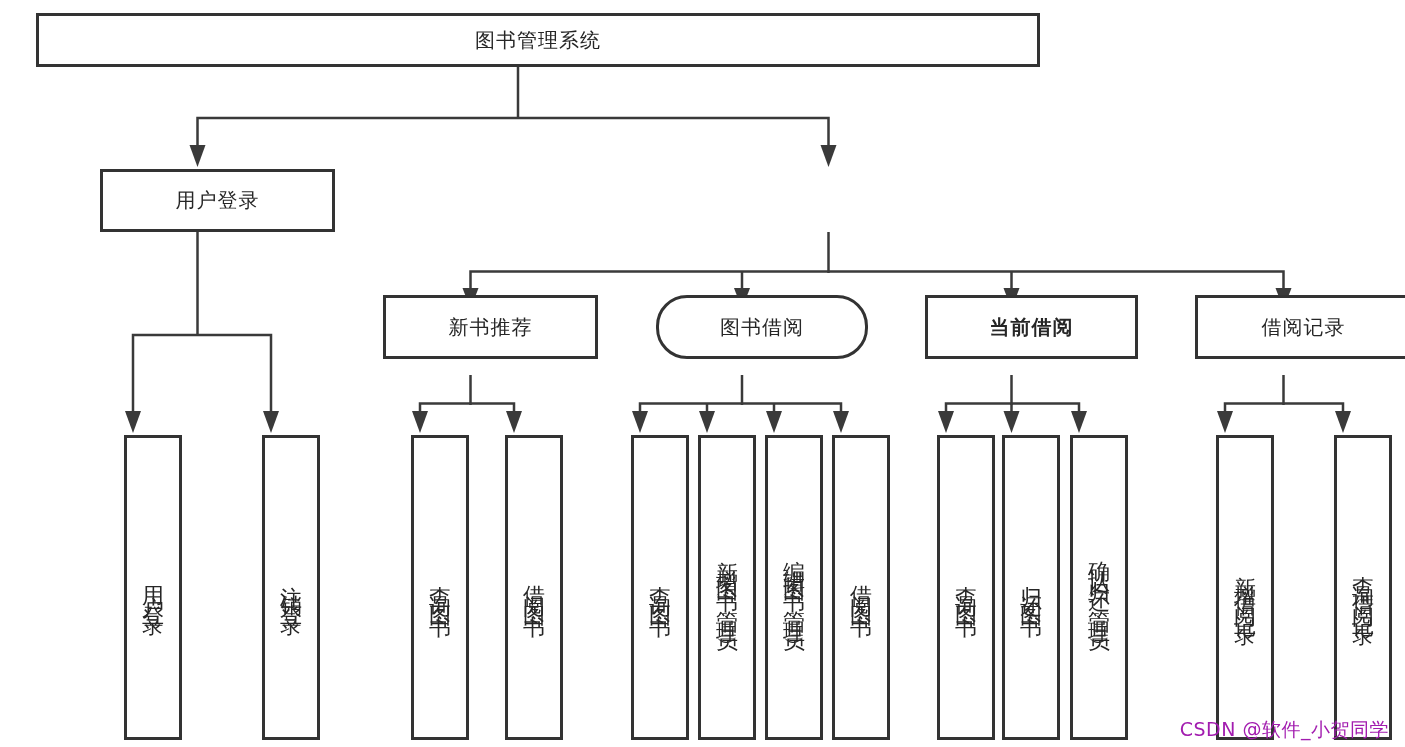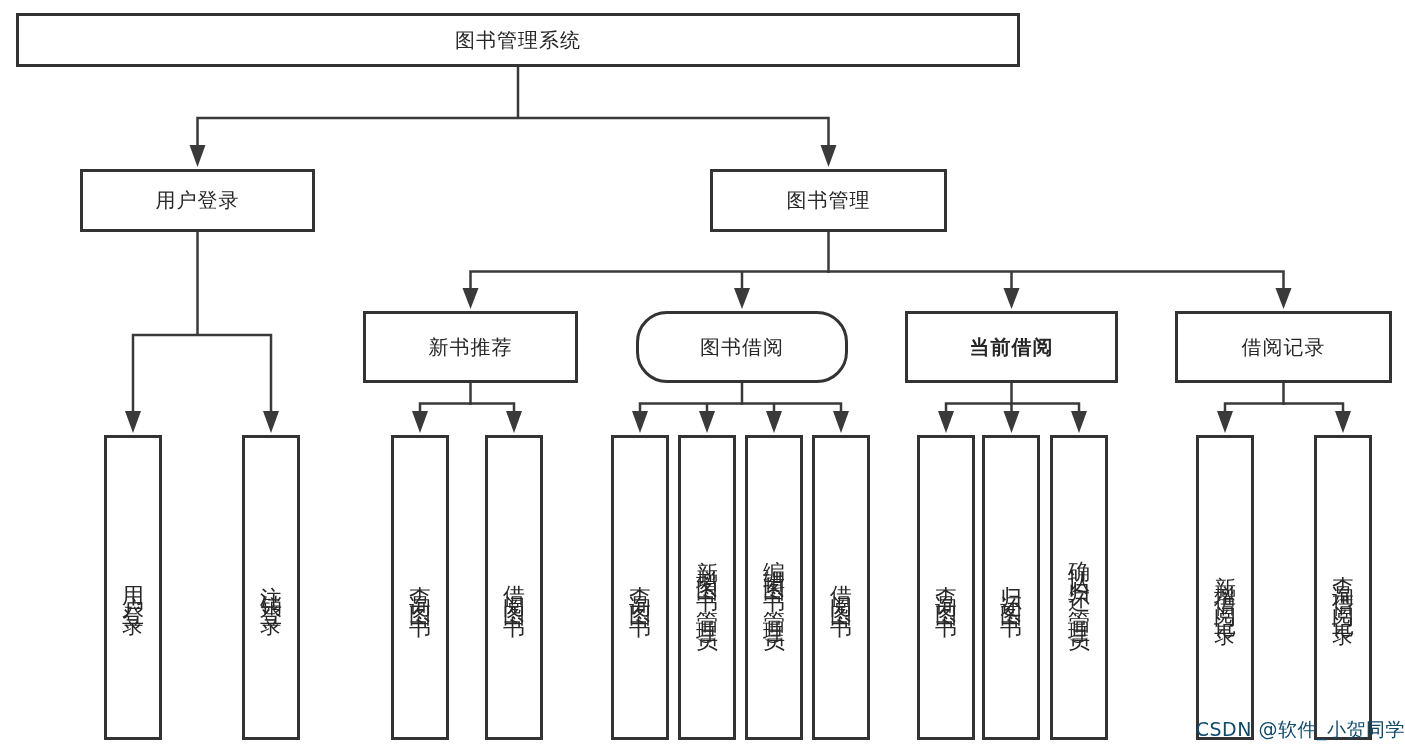--- a/index.html
+++ b/index.html
@@ -2,30 +2,30 @@
 <html><head>
 <meta charset="utf-8">
 <style>
   * { margin:0; padding:0; box-sizing:border-box; }
   html,body { width:1405px; height:747px; background:#ffffff;
               font-family:"DejaVu Sans","Liberation Sans",sans-serif; }
   .stage { position:relative; width:1405px; height:747px; background:#ffffff; overflow:hidden; }
   .connectors { position:absolute; left:0; top:0; width:1405px; height:747px; }
   .box { position:absolute; background:#ffffff; border:3px solid #333333;
          display:flex; align-items:center; justify-content:center;
-         color:#262626; z-index:2; }
+         color:#262626; z-index:2;margin-left:20px; }
   .hlabel { font-size:20px; letter-spacing:1px; white-space:nowrap; }
   .root  { left:16px;  top:13px;  width:1004px; height:54px; }
   .lvl2  { top:169px; height:63px; }
-  .lvl3  { top:311px; height:72px; }
+  .lvl3  { top:295px; height:64px; }
   .leaf  { top:435px; width:58px; height:305px; }
   .vtext { writing-mode:vertical-rl; text-orientation:mixed;
            font-size:22px; letter-spacing:10px; line-height:1; white-space:nowrap; }
-  .watermark { position:absolute; right:0; bottom:4px; z-index:10;
-               font-size:19px; color:#0c4a6e; letter-spacing:0.5px; white-space:nowrap; }
+  .watermark { position:absolute; right:16px; bottom:4px; z-index:10;
+               font-size:19px; color:#a21caf; letter-spacing:0.5px; white-space:nowrap; }
   svg line, svg polyline { stroke:#3a3a3a; stroke-width:2.5; fill:none; }
   svg polygon { fill:#3a3a3a; stroke:none; }
 </style>
 </head>
 <body>
 
 <div class="stage">
 
   <svg class="connectors" viewBox="0 0 1405 747" aria-hidden="true">
 
@@ -89,23 +89,20 @@
     </g>
   </svg>
 
   <div class="box root">
     <span class="hlabel">图书管理系统</span>
   </div>
 
   <div class="box lvl2" style="left:80px; width:235px;">
     <span class="hlabel">用户登录</span>
   </div>
-  <div class="box lvl2" style="left:710px; width:237px;">
-    <span class="hlabel">图书管理</span>
-  </div>
 
   <div class="box lvl3" style="left:363px; width:215px;">
     <span class="hlabel">新书推荐</span>
   </div>
   <div class="box lvl3" style="left:636px; width:212px;border-radius:31px;">
     <span class="hlabel">图书借阅</span>
   </div>
   <div class="box lvl3" style="left:905px; width:213px;font-weight:bold;">
     <span class="hlabel">当前借阅</span>
   </div>

